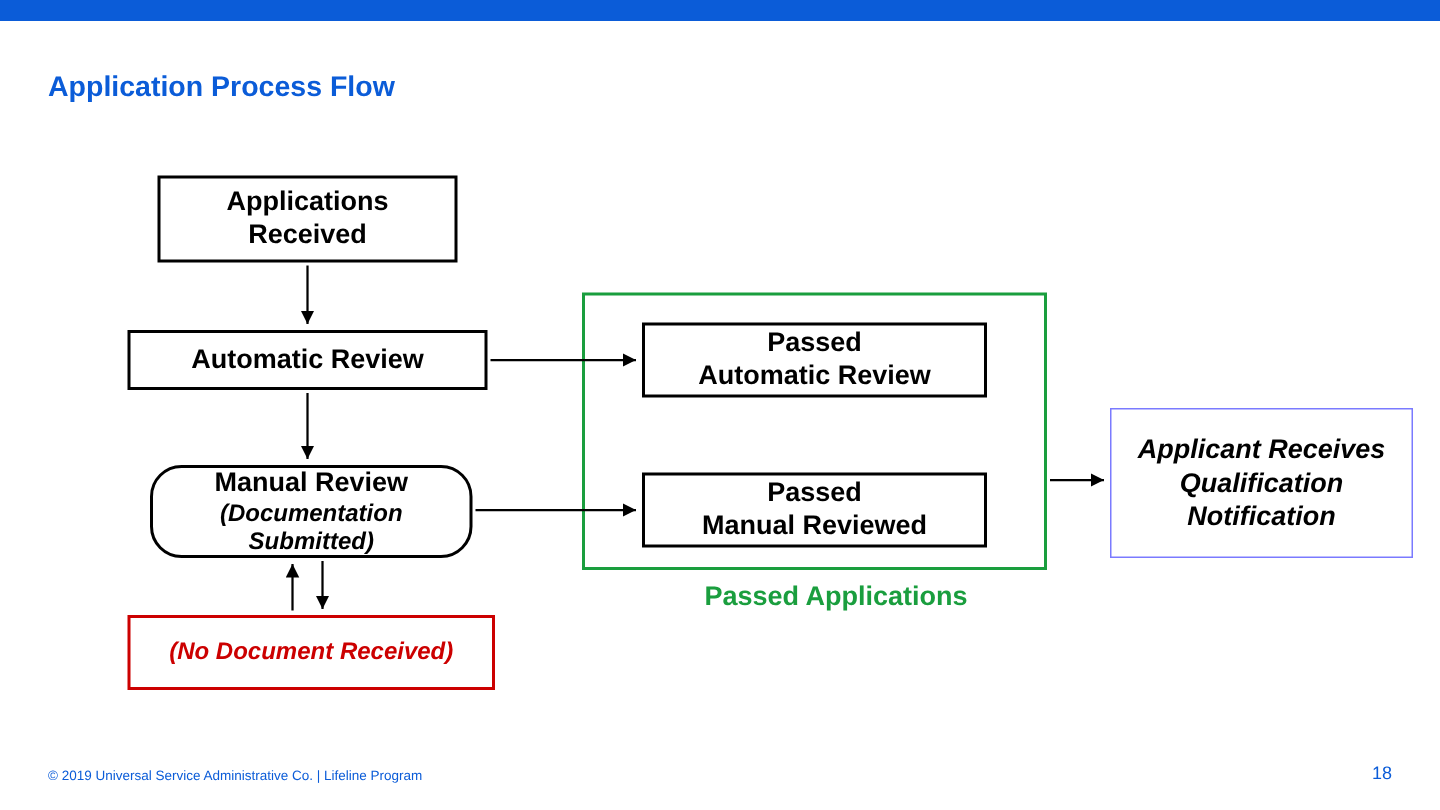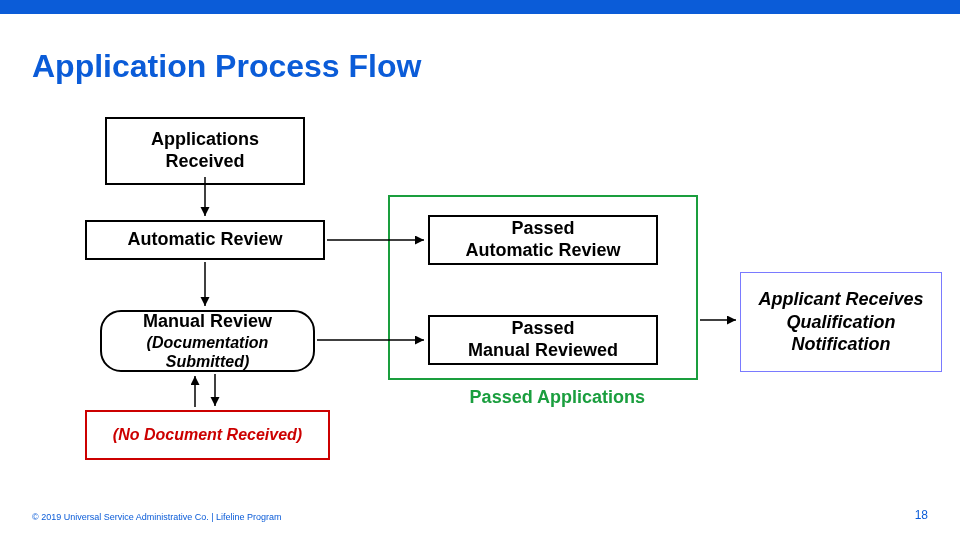--- a/index.html
+++ b/index.html
@@ -15,21 +15,21 @@
     position: absolute;
     top: 0; left: 0;
     width: 960px;
     height: 14px;
     background: #0b5cd8;
   }
   .title {
     position: absolute;
     top: 48px;
     left: 32px;
-    font-size: 32px;
+    font-size: 19px;
     font-weight: 700;
     color: #0b5cd8;
   }
   .box {
     position: absolute;
     border: 2px solid #000;
     text-align: center;
     font-size: 18px;
     font-weight: 700;
     color: #000;
@@ -97,21 +97,21 @@
     pointer-events: none;
   }
 </style>
 </head>
 <body>
 
 <div class="top-bar"></div>
 
 <div class="title">Application Process Flow</div>
 
-<div class="box" style="left:105px; top:117px; width:200px; height:68px;">
+<div class="box" style="left:105px; top:117px; width:200px; height:58px;">
   <span style="white-space:pre-line;">Applications
 Received</span>
 </div>
 
 <div class="box" style="left:85px; top:220px; width:240px; height:40px;">
   <span>Automatic Review</span>
 </div>
 
 <div class="box" style="left:100px; top:310px; width:215px; height:62px;border-radius:21px;">
   <span>Manual Review</span>

